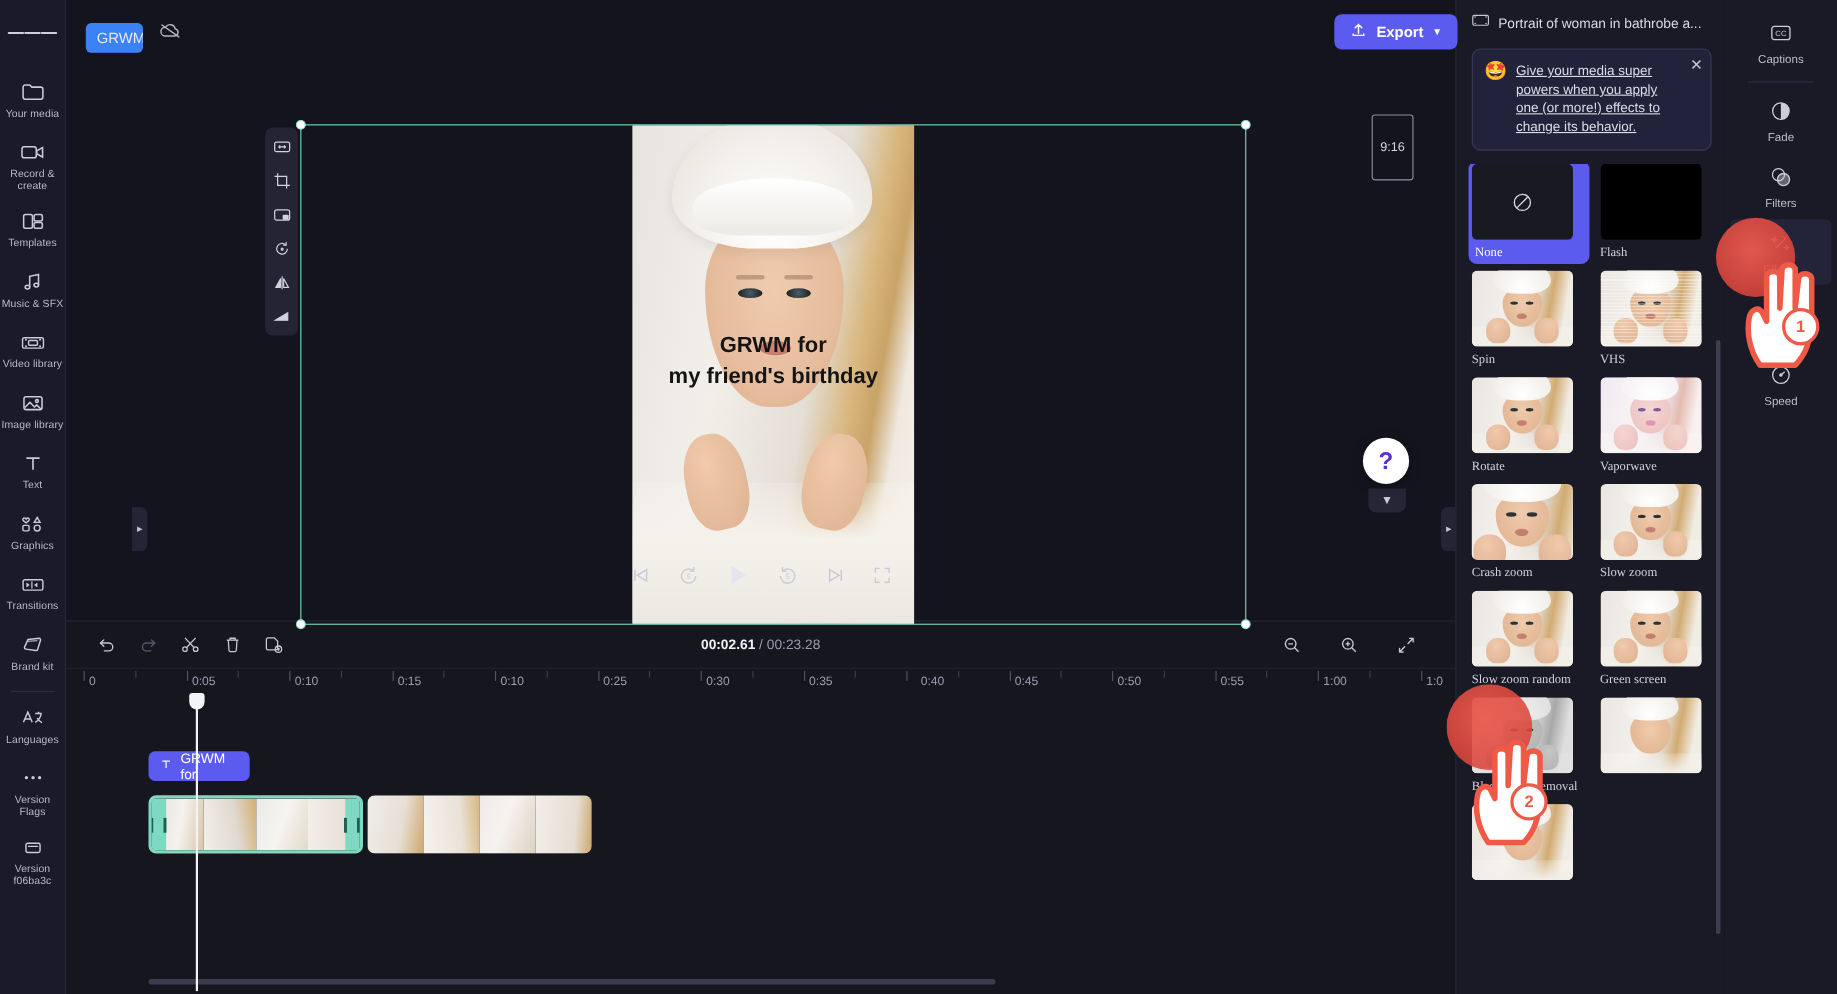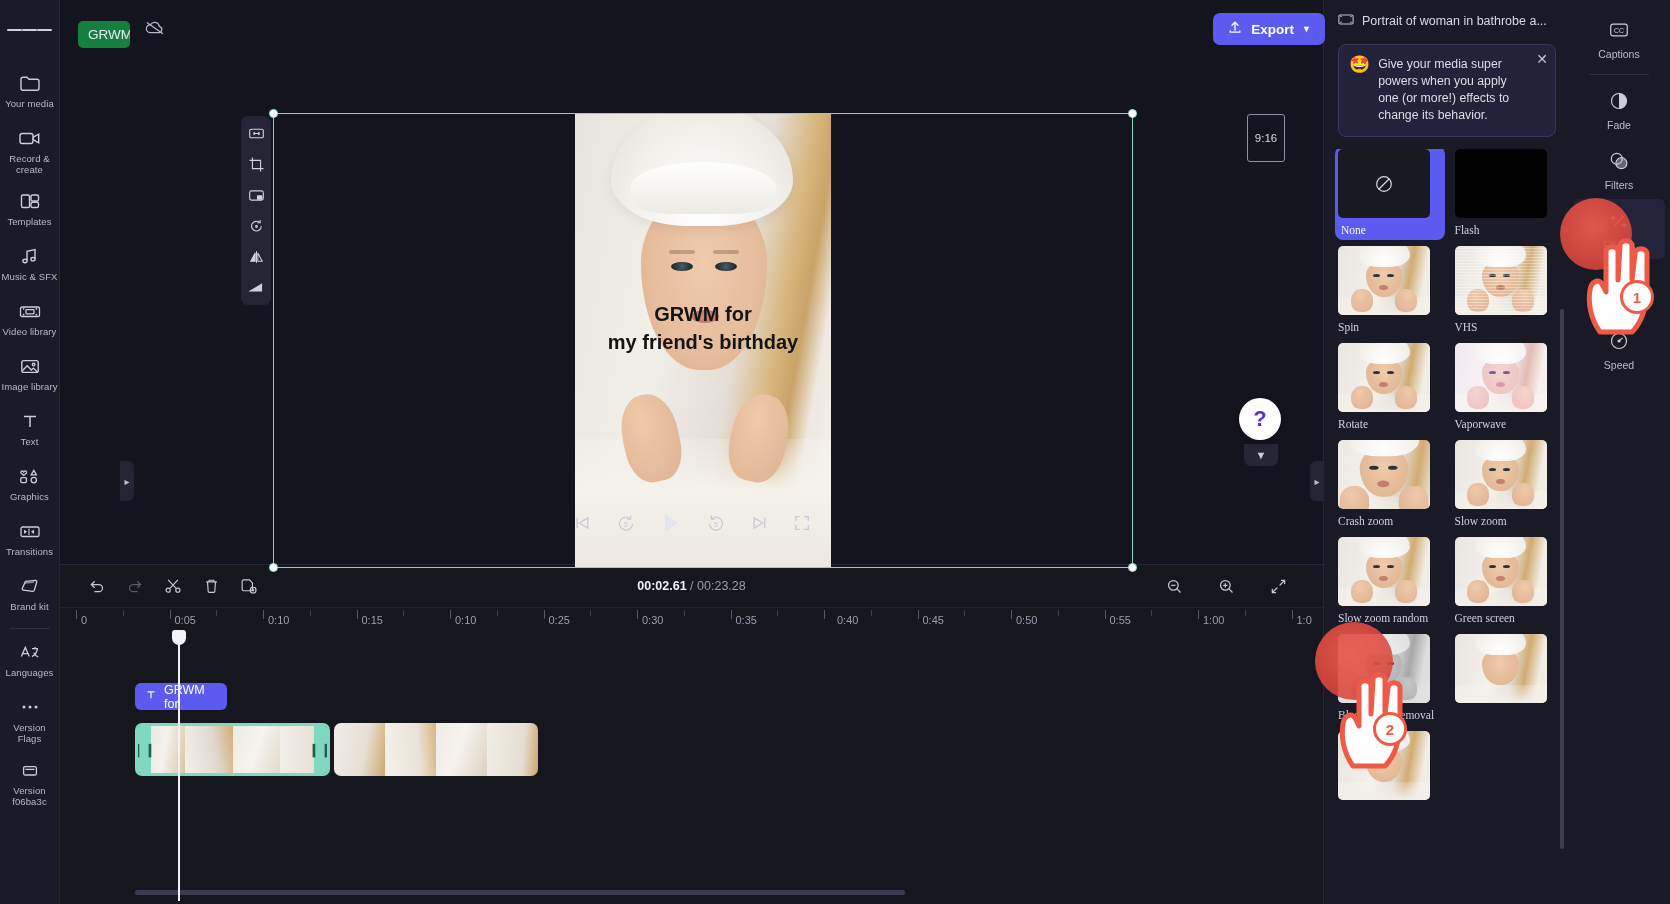--- a/index.html
+++ b/index.html
@@ -33,21 +33,21 @@
     font-size: 9.5px; color: #b9b9cb; text-align: center; line-height: 10.5px;
     margin-top: 5px; width: 58px; letter-spacing:.1px;
   }
   .rail-divider { width: 40px; height:1px; background:#2e2e44; margin: 4px 0 6px 0; }
 
   
   .center { position: relative; flex: 1 1 auto; display: flex; flex-direction: column; min-width: 0; background:#14141f; }
 
   .topbar { height: 56px; position: relative; display:flex; align-items:center; padding: 0 18px; flex: 0 0 56px;}
   .proj-title {
-    background: #15803d; border-radius: 5px; padding: 6px 10px;
+    background: #3b82f6; border-radius: 5px; padding: 6px 10px;
     font-size: 13.5px; color: #e9e9f2; max-width: 52px; overflow:hidden; white-space:nowrap;
     cursor: text;
     margin-top: 12px;
   }
   .cloud-off { margin-left: 14px; color:#b7b7c8; display:flex; align-items:center; cursor:pointer;}
 
   .preview-wrap { position: relative; flex: 1 1 auto; min-height:0; }
 
   .float-tools {
     position: absolute; left: 181px; top: 60px; width: 30px;
@@ -89,21 +89,21 @@
   .vf-hand.r { left:156px; top:280px; transform: rotate(12deg); }
   .vf-robe { position:absolute; left:0; bottom:0; width:100%; height:128px;
      background: linear-gradient(180deg, rgba(255,255,255,.15), #f5f2ec 40%, #ece8e1 100%); }
   .vf-text {
     position:absolute; left:0; right:0; top:186px; text-align:center;
     font-size: 20px; font-weight: 700; color:#141414; line-height:28px; z-index: 3;
     font-family:"Liberation Sans", sans-serif;
   }
 
   .aspect-badge {
-    position:absolute; right: 38px; top: 58px; width: 38px; height: 48px;
+    position:absolute; right: 38px; top: 48px; width: 38px; height: 60px;
     border:1.3px solid #8f8fa4; border-radius:3px; color:#d8d8e4;
     display:flex;align-items:center;justify-content:center;font-size:11.5px; z-index: 12;
   }
   .help-fab {
     position:absolute; right: 42px; bottom: 124px; width: 42px; height:42px; border-radius:50%;
     background:#fff; display:flex;align-items:center;justify-content:center;
     color:#5b2fd6; font-size:22px; font-weight:700; cursor:pointer; z-index:12;
     box-shadow: 0 2px 10px rgba(0,0,0,.35);
   }
   .chev-fab {
@@ -173,21 +173,21 @@
     flex: 0 0 245px; width:245px; height:904px; background:#1a1a27;
     border-left:1px solid #26263a; position:relative; display:flex; flex-direction:column;
   }
   .rp-head { display:flex; align-items:center; gap:8px; padding: 12px 10px 10px 14px; }
   .rp-head .t { font-size:12.5px; color:#d9d9e6; overflow:hidden; white-space:nowrap; text-overflow:ellipsis;}
   .tip-card {
     margin: 4px 12px 12px 14px; background:#22223a; border:1px solid #3a3a56; border-radius:8px;
     padding: 11px 10px 12px 10px; display:flex; gap:8px; position:relative;
   }
   .tip-emoji { font-size:17px; line-height:18px; }
-  .tip-text { font-size:12.3px; line-height:17px; color:#dcdce9; width: 140px;}
+  .tip-text { font-size:12.3px; line-height:17px; color:#dcdce9; width: 140px; text-decoration: underline;}
   .tip-close { position:absolute; right:7px; top:6px; color:#c3c3d4; cursor:pointer; font-size:14px; }
 
   .fx-scroll { flex:1 1 auto; overflow:hidden; position:relative; padding: 0 10px 0 14px; }
   .fx-grid { display:grid; grid-template-columns: 1fr 1fr; gap: 9px 13px; }
   .fx-cell { cursor:pointer; }
   .fx-cell.active { background:#5b5bef; border-radius:8px; padding:3px; margin:-3px; }
   .fx-thumb {
     width: 92px; height: 69px; border-radius:5px; overflow:hidden; position:relative;
     background:#0c0c12;
   }

